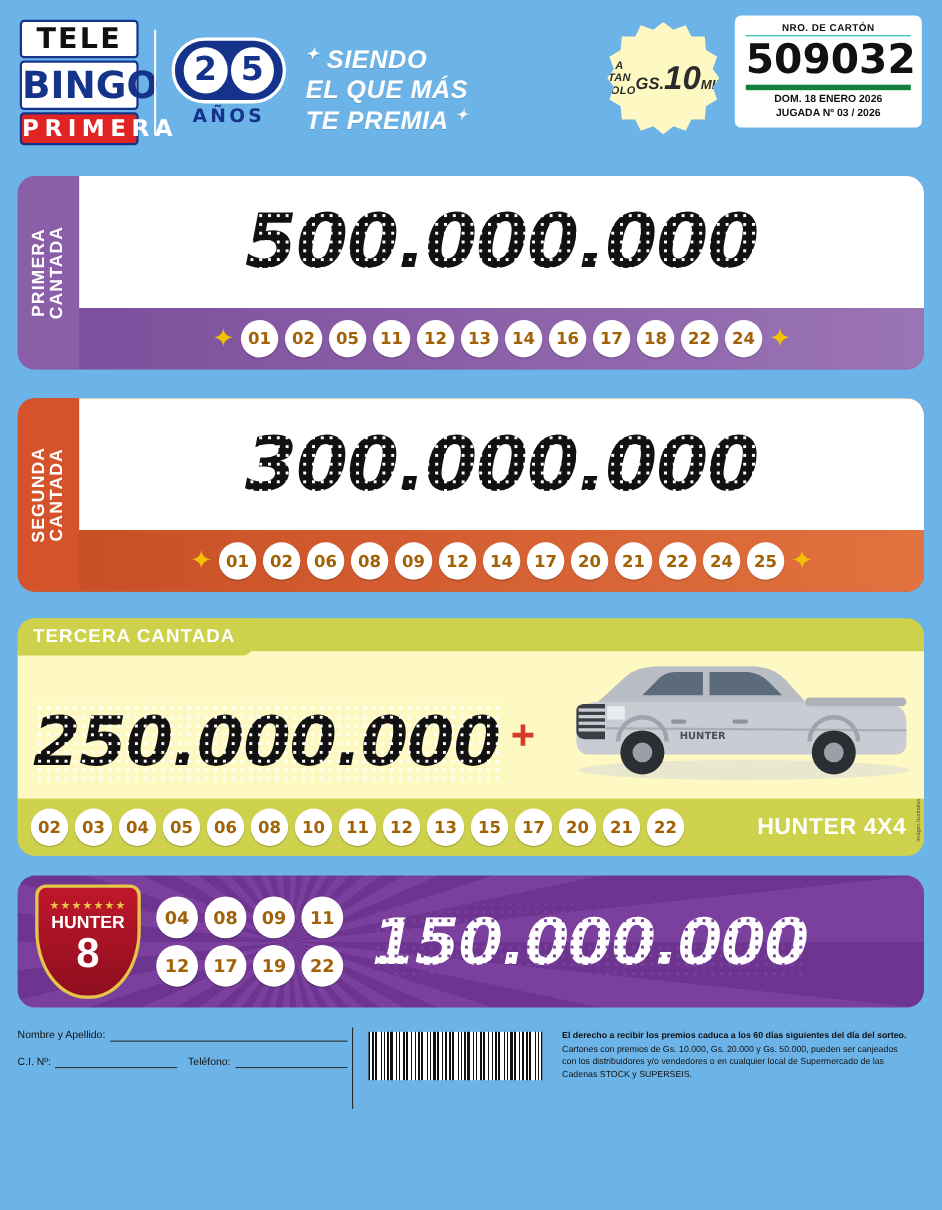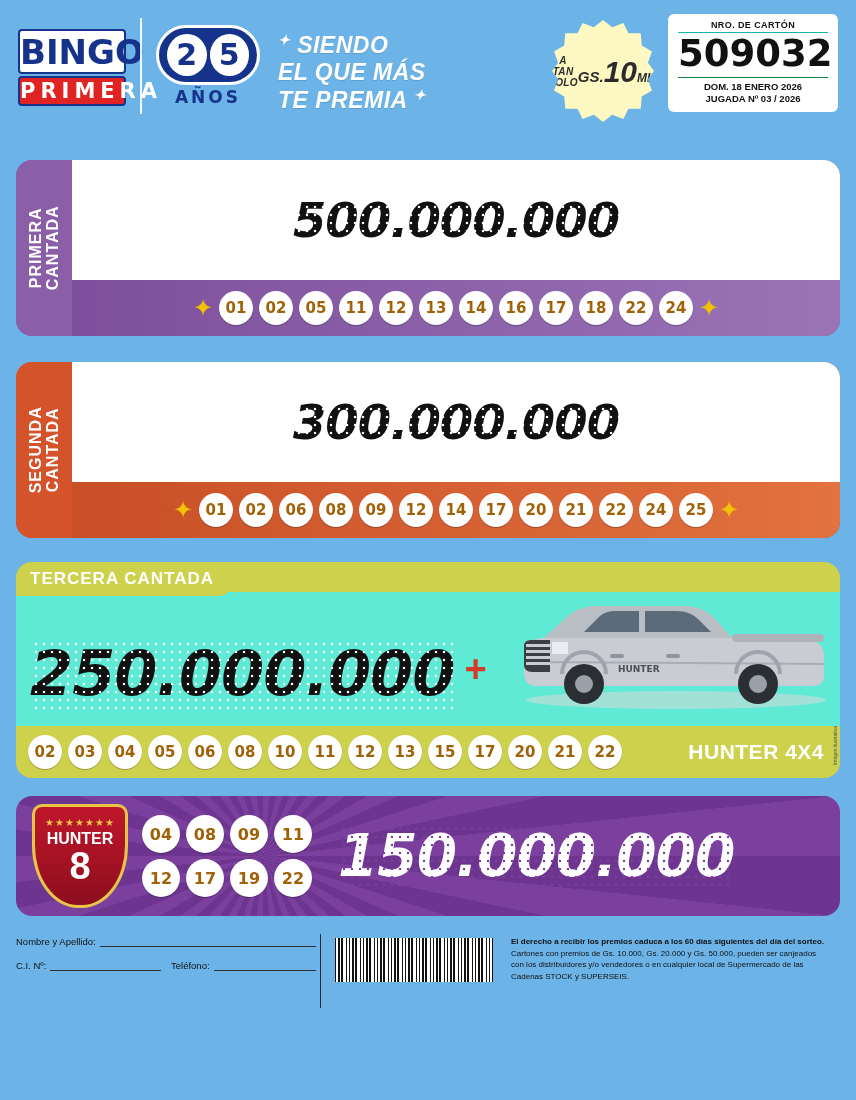--- a/index.html
+++ b/index.html
@@ -98,21 +98,21 @@
     font-size: 9px; font-weight: bold; color: #111; letter-spacing: .4px;
     border-bottom: 1px solid #14b8a6; padding-bottom: 2px; margin-bottom: 2px;
   }
   .serial .num {
     font-size: 37px; font-weight: bold; color: #111; line-height: 1.05;
     letter-spacing: 0px;
     font-family: "DejaVu Sans", sans-serif;
   }
   .serial .dt {
     font-size: 9.5px; font-weight: bold; color: #111; line-height: 1.3;
-    border-top: 1px solid #15803d; margin-top: 3px; padding-top: 3px;
+    border-top: 5px solid #15803d; margin-top: 3px; padding-top: 3px;
   }
 
   
   .amount {
     font-family: "DejaVu Sans", sans-serif;
     font-weight: bold;
     font-style: italic;
     letter-spacing: -1px;
     color: #111;
     -webkit-text-stroke: 0px;
@@ -162,21 +162,21 @@
     transform: rotate(-90deg);
     white-space: nowrap; color: #fff; font-weight: bold;
     font-size: 16px; line-height: 1.05; text-align: center;
     letter-spacing: 1px;
   }
   .body { flex: 1; display: flex; flex-direction: column; }
   .body .amt-row {
     background: #fff; display: flex; align-items: center; justify-content: center;
     height: 120px;
   }
-  .body .amt-row .amount { font-size: 48px; }
+  .body .amt-row .amount { font-size: 68px; }
   .nums {
     display: flex; align-items: center; justify-content: center;
     height: 56px; gap: 6px; padding: 0 10px;
   }
   .ballnum {
     width: 34px; height: 34px; border-radius: 50%;
     background: #fff; color: #a16207; font-weight: bold; font-size: 15px;
     display: flex; align-items: center; justify-content: center;
     font-family: "DejaVu Sans", sans-serif;
     box-shadow: 0 1px 1px rgba(0,0,0,.25);
@@ -196,21 +196,21 @@
     margin-top: 24px; border-radius: 16px; position: relative;
     background: #cdd14b; overflow: hidden;
   }
   .tercera .tag {
     position: absolute; left: 0; top: 0;
     background: #cdd14b; color: #fff; font-weight: bold; font-size: 17px;
     padding: 7px 16px 7px 14px; border-bottom-right-radius: 10px;
     letter-spacing: 1px; z-index: 4;
   }
   .tercera .white {
-    background: #5eead4; height: 134px; position: relative;
+    background: #fef9c3; height: 134px; position: relative;
     display: flex; align-items: flex-end;
     margin-top: 30px;
   }
   .tercera .amt {
     display: flex; align-items: center; padding: 0 0 16px 14px;
   }
   .tercera .amt .amount { font-size: 62px; }
   .tercera .plus { color: #d63b2a; font-size: 38px; font-weight: bold; margin: 0 6px 8px 10px; }
   .truck {
     position: absolute; right: 4px; top: -24px; width: 330px; height: 160px;
@@ -296,20 +296,21 @@
 </style>
 </head>
 <body>
 
 <div class="card">
 
   <div class="header">
 
     <div class="logo-block">
       <div class="logo">
+        <div class="tele">TELE</div>
         <div class="bingo">BINGO</div>
         <div class="triple">PRIMERA</div>
       </div>
 
       <div class="vsep"></div>
 
       <div class="anniv">
         <div class="balls">
           <div class="ball">2</div>
           <div class="ball">5</div>

